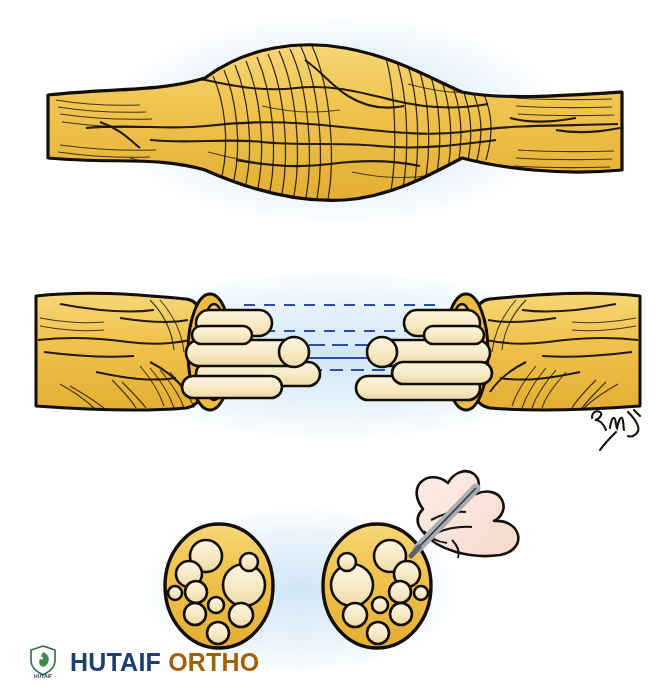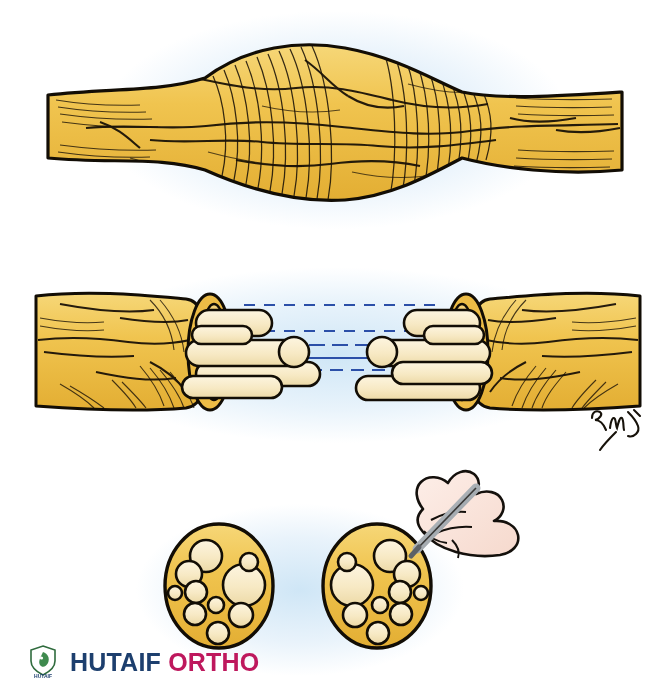--- a/index.html
+++ b/index.html
@@ -47,21 +47,21 @@
   }
   .brand-text {
     font-family: "Liberation Sans", sans-serif;
     font-size: 25px;
     font-weight: bold;
     letter-spacing: 0.2px;
     line-height: 1;
     white-space: nowrap;
   }
   .brand-text .w1 { color: #1d3f6e; }
-  .brand-text .w2 { color: #be185d; }
+  .brand-text .w2 { color: #a16207; }
 </style>
 </head>
 <body>
 
 <div id="stage">
 
   <div id="bg-glow"></div>
 
   <svg id="art" viewBox="0 0 671 693" width="671" height="693" xmlns="http://www.w3.org/2000/svg">
     <defs>

